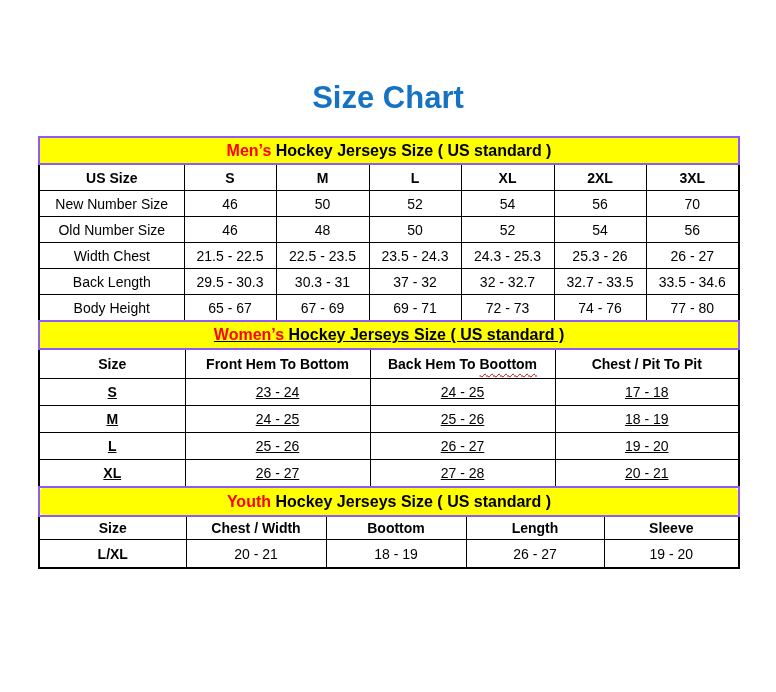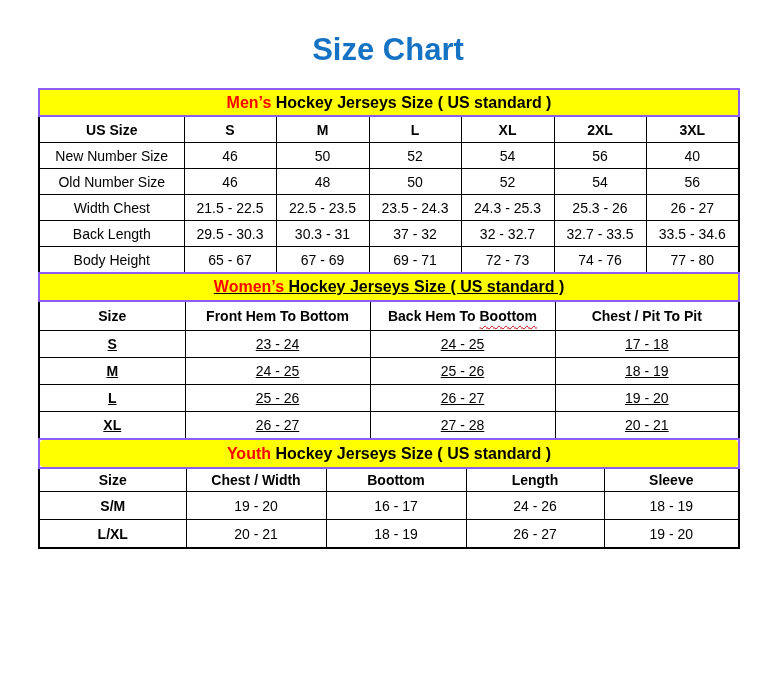--- a/index.html
+++ b/index.html
@@ -1,19 +1,19 @@
 <!DOCTYPE html>
 <html><head>
 <meta charset="utf-8">
 <style>
   html, body { margin:0; padding:0; background:#ffffff; }
   body { width:776px; height:692px; font-family:"Liberation Sans", sans-serif; color:#000; overflow:hidden; }
   .canvas { position:relative; width:776px; height:692px; background:#ffffff; }
   .page-title {
-    padding-top:32px; text-align:center;
+    padding-top:80px; text-align:center;
     font-size:31px; font-weight:bold; color:#1673c4; letter-spacing:0px;
   }
   .tables { width:700px; margin:20px 0 0 38px; }
   table.sec {
     width:700px; border-collapse:collapse; table-layout:fixed;
     border:2px solid #000;
   }
   table.sec + table.sec { margin-top:-2px; }
   td, th {
     border:1.5px solid #000; text-align:center; vertical-align:middle;
@@ -71,21 +71,21 @@
         <th>2XL</th>
         <th>3XL</th>
       </tr>
       <tr>
         <td>New Number Size</td>
         <td>46</td>
         <td>50</td>
         <td>52</td>
         <td>54</td>
         <td>56</td>
-        <td>40</td>
+        <td>70</td>
       </tr>
       <tr>
         <td>Old Number Size</td>
         <td>46</td>
         <td>48</td>
         <td>50</td>
         <td>52</td>
         <td>54</td>
         <td>56</td>
       </tr>
@@ -176,27 +176,20 @@
         <td colspan="5"><span class="hl">Youth</span><span> Hockey Jerseys Size ( US standard )</span></td>
       </tr>
       <tr class="hdr">
         <th>Size</th>
         <th>Chest / Width</th>
         <th>Boottom</th>
         <th>Length</th>
         <th>Sleeve</th>
       </tr>
       <tr>
-        <td class="lblb">S/M</td>
-        <td>19 - 20</td>
-        <td>16 - 17</td>
-        <td>24 - 26</td>
-        <td>18 - 19</td>
-      </tr>
-      <tr>
         <td class="lblb">L/XL</td>
         <td>20 - 21</td>
         <td>18 - 19</td>
         <td>26 - 27</td>
         <td>19 - 20</td>
       </tr>
     </tbody>
       </table>
 
   </div>

